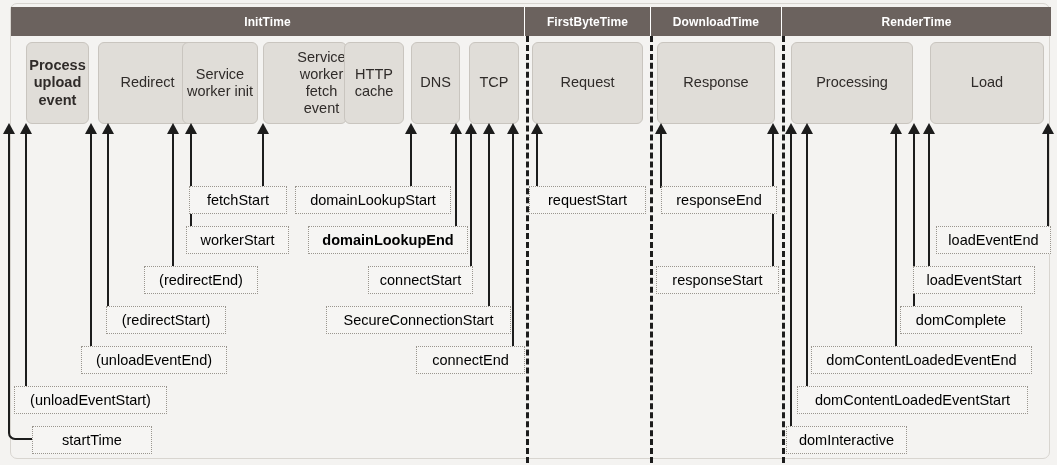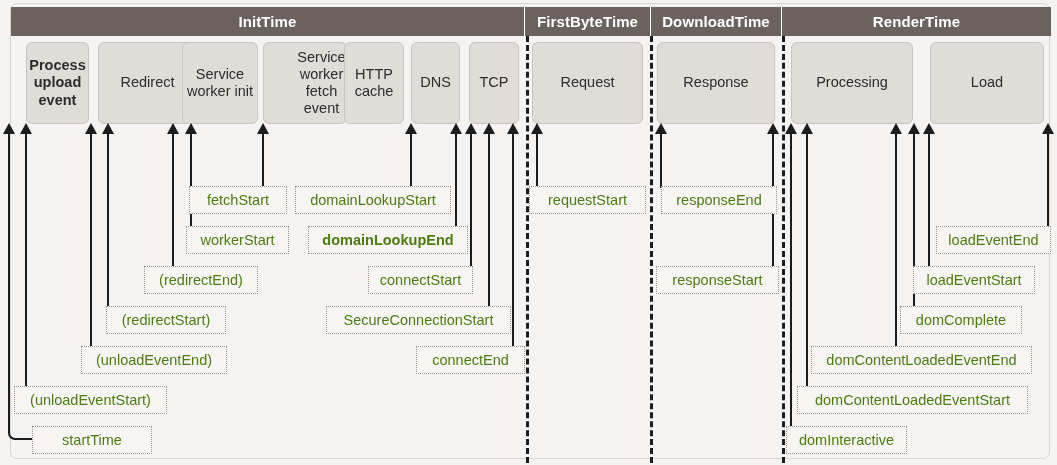--- a/index.html
+++ b/index.html
@@ -24,21 +24,21 @@
     border: 1px solid #d8d5d0;
     border-radius: 7px;
   }
   
   .phase {
     position: absolute;
     top: 3px;
     height: 29px;
     background: #6b625e;
     color: #ffffff;
-    font-size: 15px;
+    font-size: 12px;
     font-weight: bold;
     display: flex;
     align-items: center;
     justify-content: center;
     letter-spacing: .1px;
     border-right: 1px solid #ffffff;
   }
   .phase.last { border-right: none; }
   
   .stage {
@@ -86,21 +86,21 @@
   
   .chip {
     position: absolute;
     height: 28px;
     border: 1px dotted #9a968f;
     background: #f6f5f3;
     display: flex;
     align-items: center;
     justify-content: center;
     font-size: 14.5px;
-    color: #4d7c0f;
+    color: #000000;
     white-space: nowrap;
     padding: 0 9px;
   }
 </style>
 </head>
 <body>
 
 <div id="canvas">
   <div id="panel">
     <div id="phases-layer">

